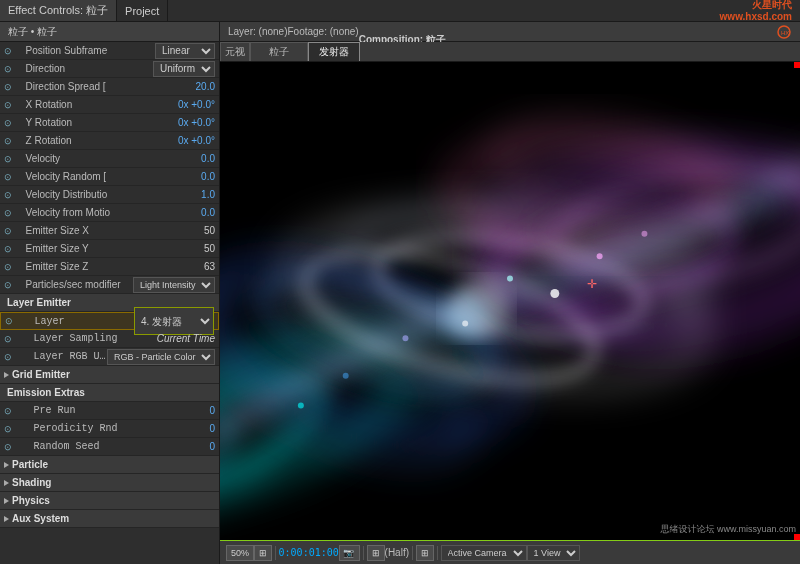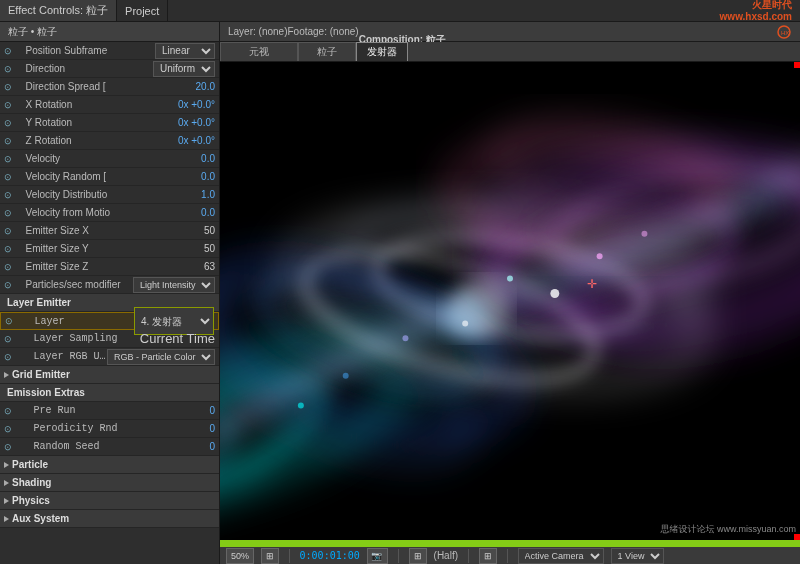--- a/index.html
+++ b/index.html
@@ -174,25 +174,25 @@
       position: relative;
       display: flex;
       align-items: center;
       justify-content: center;
       overflow: hidden;
     }
 
     .viewer-controls {
       height: 24px;
       background: #3a3a3a;
-      border-top: 7px solid #84cc16;
+      border-top: 1px solid #84cc16;
       display: flex;
       align-items: center;
       padding: 0 6px;
-      gap: 7px;
+      gap: 0;
       font-size: 10px;
       color: #bbb;
     }
 
     .ctrl-btn {
       background: #4a4a4a;
       border: 1px solid #666;
       color: #ccc;
       font-size: 9px;
       padding: 1px 4px;
@@ -357,21 +357,21 @@
         <span class="stopwatch">⊙</span>
         <span class="ec-label indent2">Layer</span>
         <select class="ec-dropdown-highlighted">
           <option>4. 发射器</option>
         </select>
       </div>
 
       <div class="ec-row">
         <span class="stopwatch">⊙</span>
         <span class="ec-label indent2">Layer Sampling</span>
-        <span style="color:#ccc; font-size:13px; margin-left:4px;">Current Time</span>
+        <span style="color:#ccc; font-size:10px; margin-left:4px;font-style:italic;">Current Time</span>
       </div>
 
       <div class="ec-row">
         <span class="stopwatch">⊙</span>
         <span class="ec-label indent2">Layer RGB Usage</span>
         <select class="ec-dropdown" style="min-width:90px; font-size:9px;">
           <option>RGB - Particle Color</option>
         </select>
       </div>
 
@@ -433,21 +433,21 @@
       <span>Footage: (none)</span>
       <span style="color:#ccc; font-weight:bold;margin-top:17px;">Composition: 粒子</span>
       <div class="flex-spacer"></div>
       <svg width="16" height="16">
         <circle cx="8" cy="8" r="6" fill="none" stroke="#e05020" stroke-width="1.5"></circle>
         <text x="5" y="11" font-size="6" fill="#e05020">HX</text>
       </svg>
     </div>
 
     <div style="display:flex; height:20px; background:#3a3a3a; border-bottom:1px solid #1a1a1a; align-items:flex-end;">
-      <div style="padding:2px 28px; font-size:10px; color:#bbb; cursor:pointer; border:1px solid #555; border-bottom:none; background:#3c3c3c;margin-top:13px;">元视</div>
+      <div style="padding:2px 4px; font-size:10px; color:#bbb; cursor:pointer; border:1px solid #555; border-bottom:none; background:#3c3c3c;margin-top:13px;">元视</div>
       <div style="padding:2px 18px; font-size:10px; color:#bbb; cursor:pointer; border:1px solid #555; border-bottom:none; background:#3c3c3c;">粒子</div>
       <div style="padding:2px 10px; font-size:10px; color:#eee; cursor:pointer; border:1px solid #888; border-bottom:none; background:#2d2d2d;">发射器</div>
     </div>
 
     <div class="viewer-area">
 
       <svg width="100%" height="100%" viewBox="0 0 580 320" preserveAspectRatio="xMidYMid slice" style="position:absolute; top:0; left:0;">
         <defs>
           <filter id="blur1">
             <feGaussianBlur stdDeviation="8"></feGaussianBlur>

